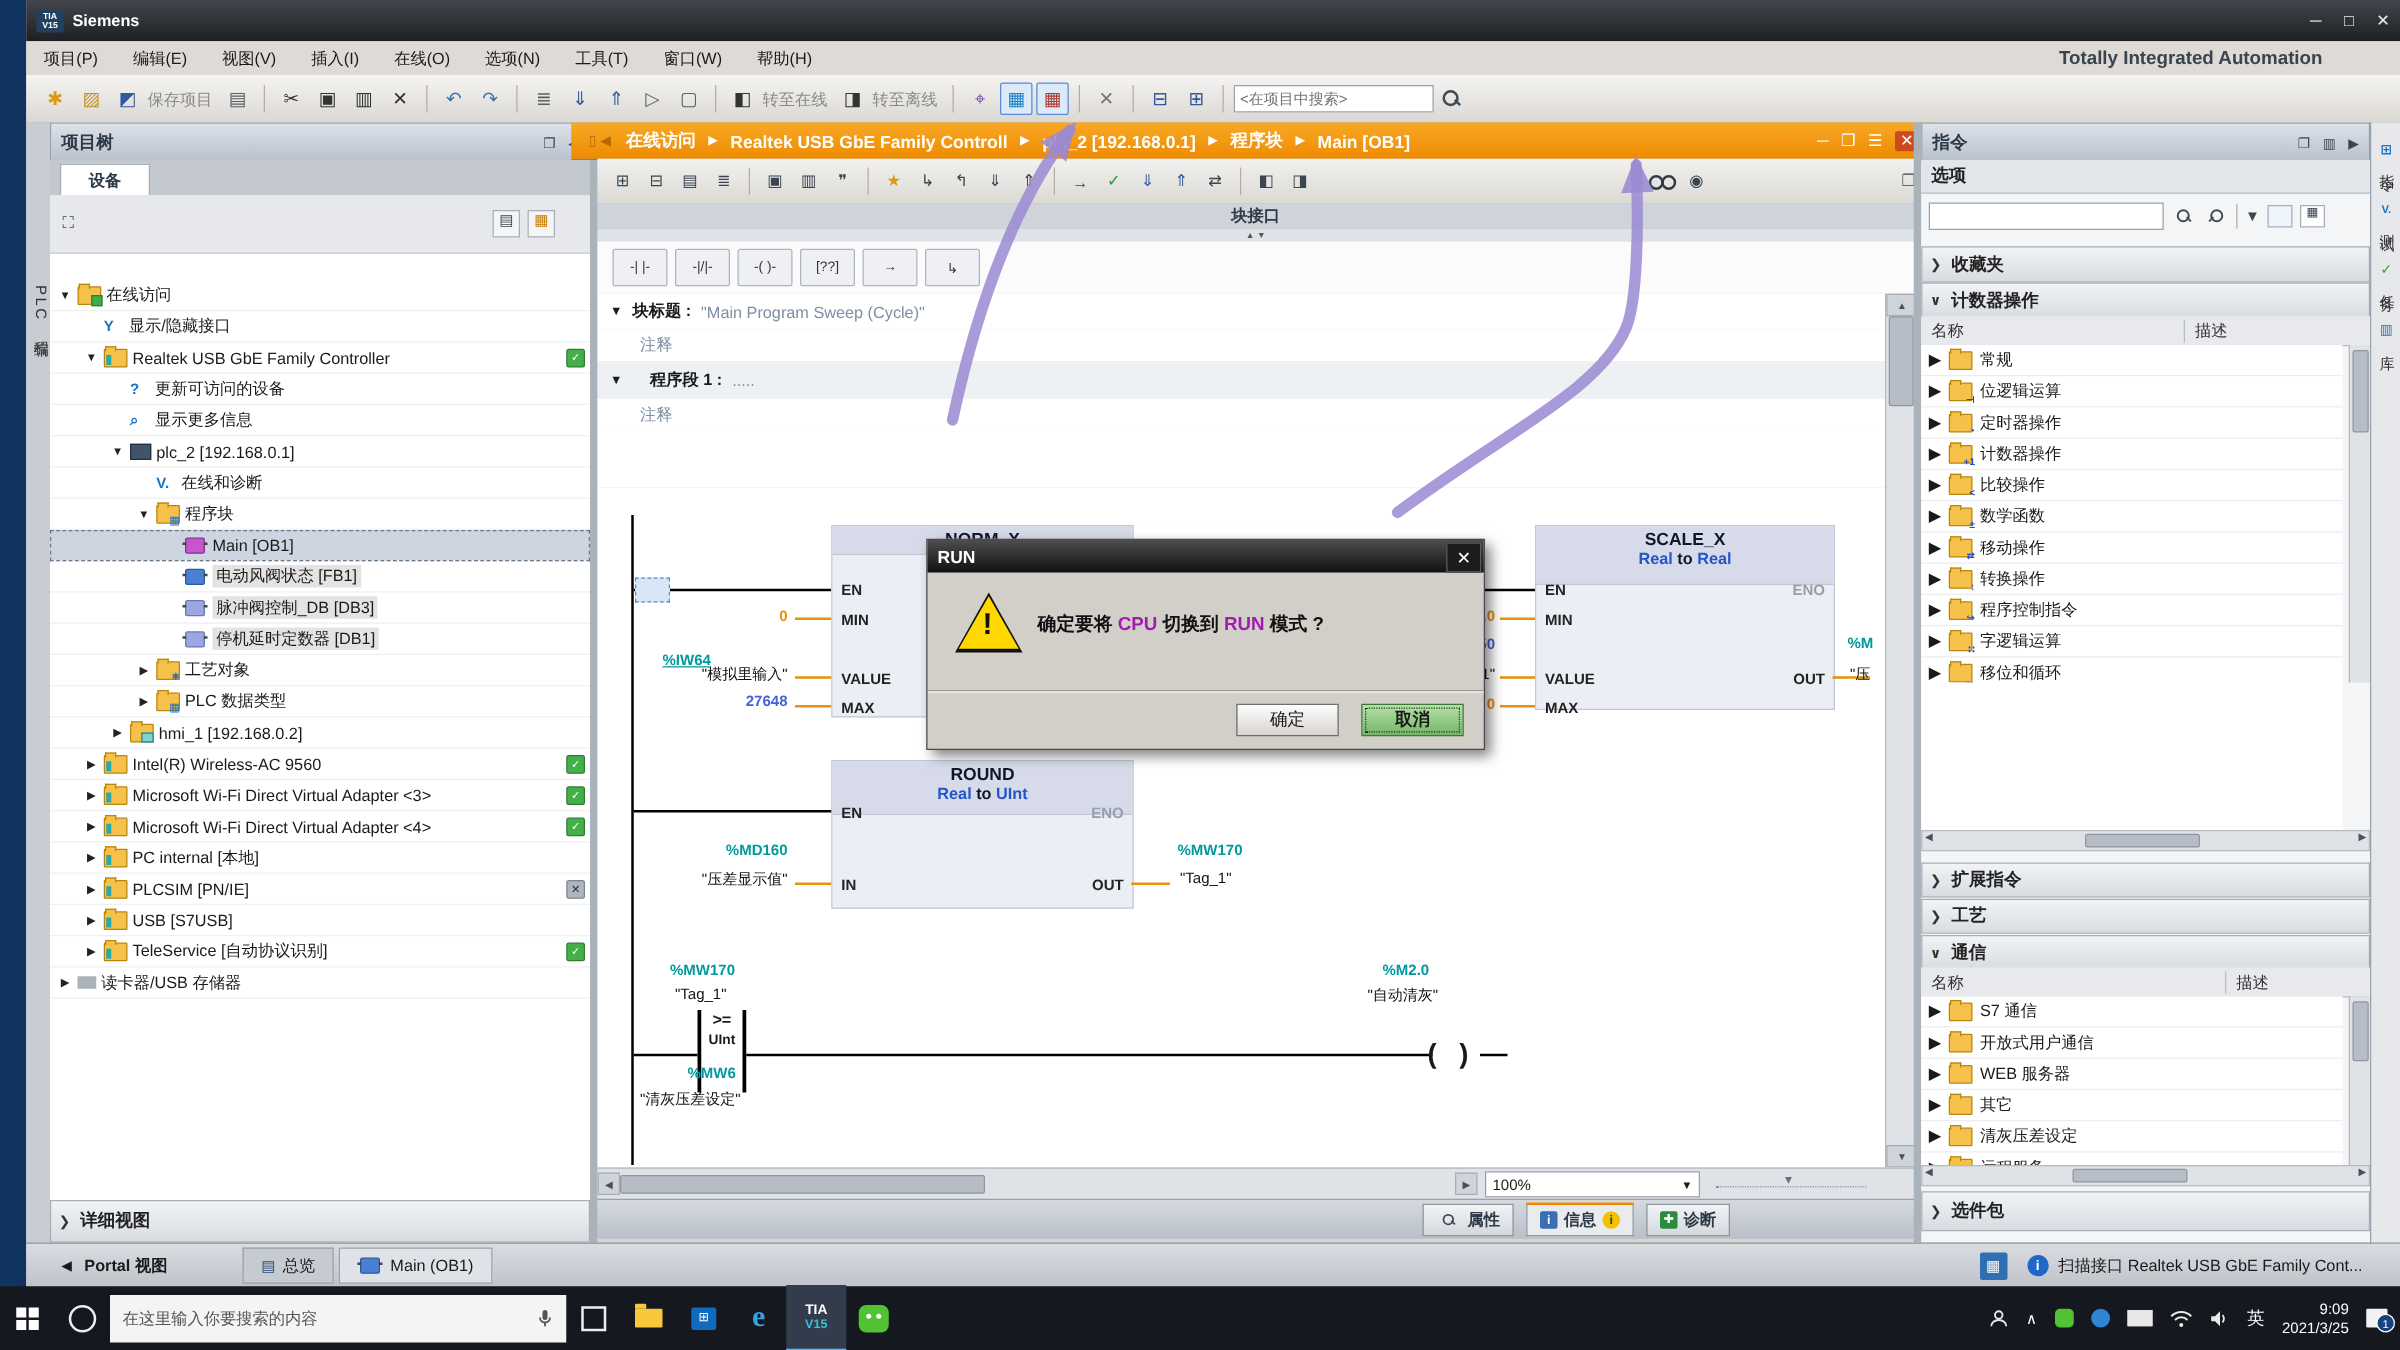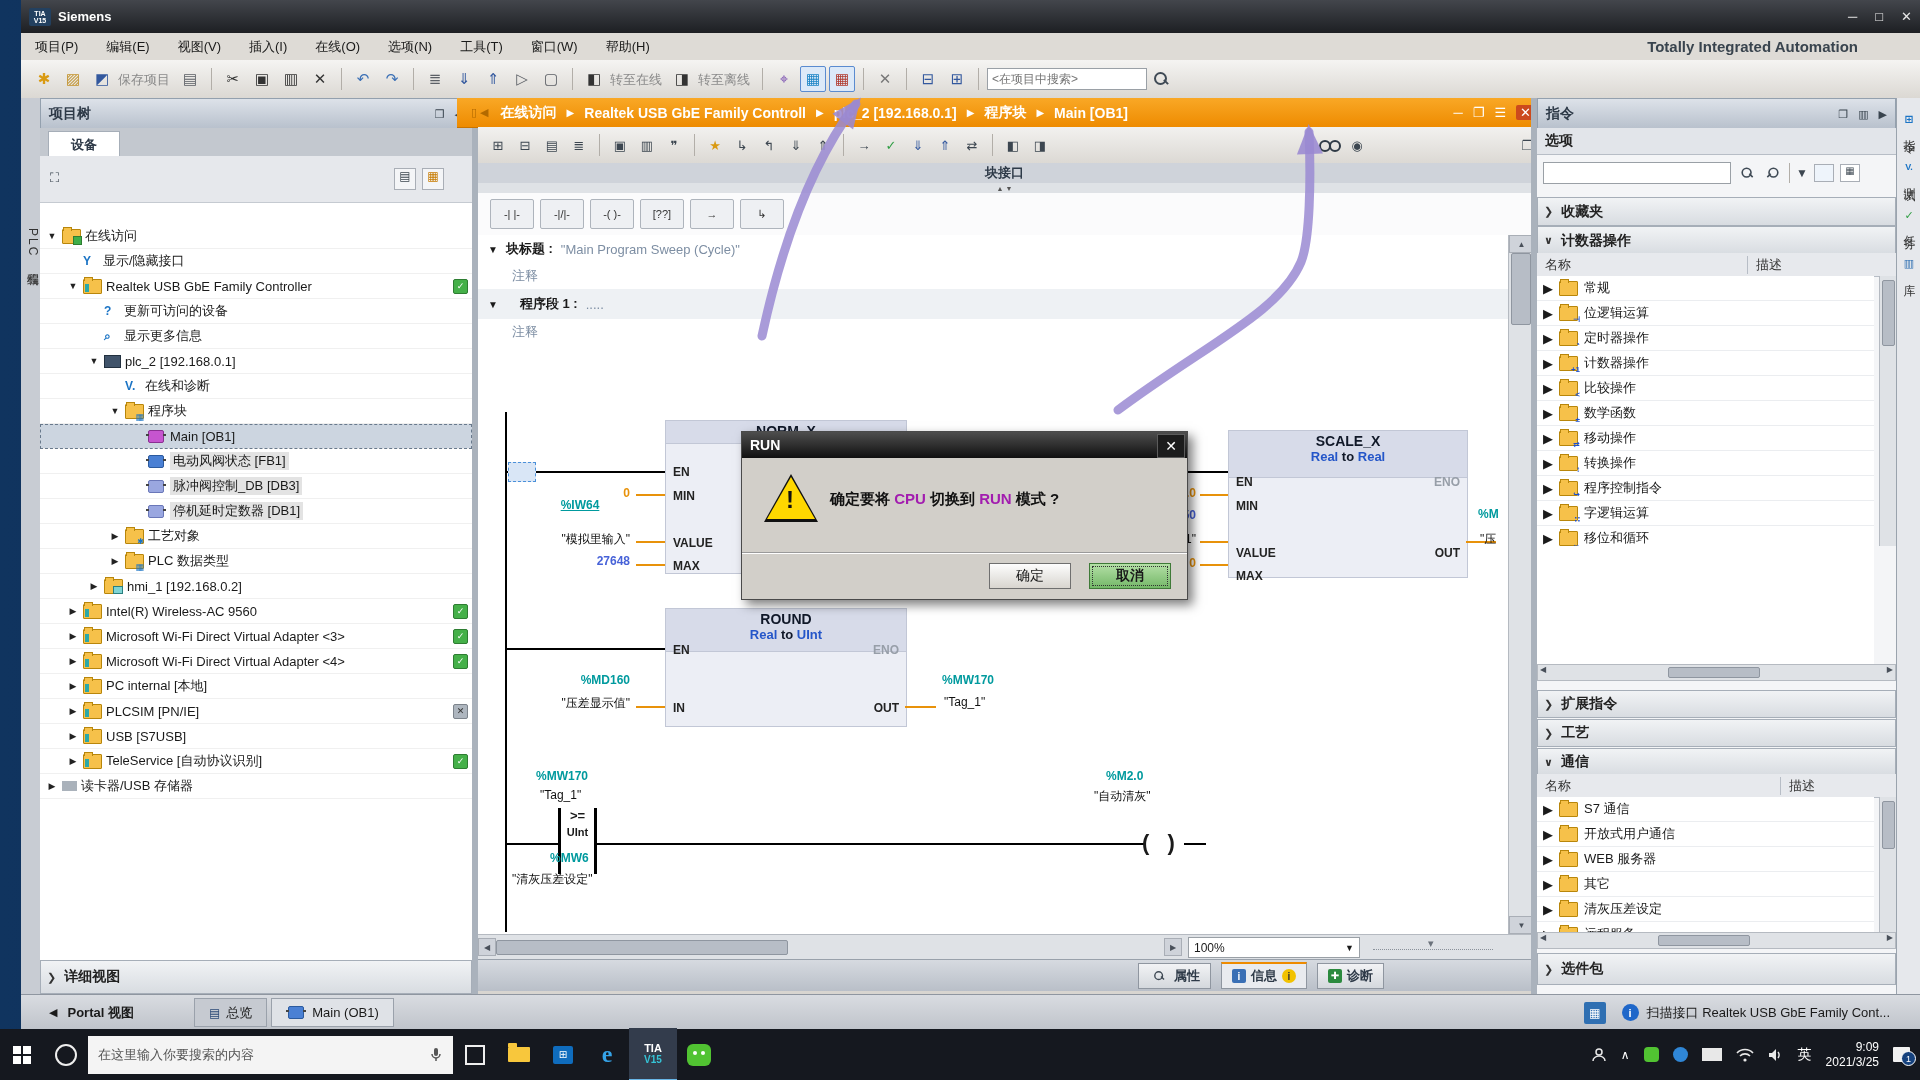--- a/index.html
+++ b/index.html
@@ -488,25 +488,25 @@
         </div>
       <span class="pin" style="left:7px;top:44px;">EN</span>
       <span class="pin" style="left:7px;top:68px;">MIN</span>
       <span class="pin" style="left:7px;top:115px;">VALUE</span>
       <span class="pin" style="left:7px;top:138px;">MAX</span>
     </div>
     <div class="owire" style="left:158px;top:104px;width:29px;height:2px;"></div>
     <div class="owire" style="left:158px;top:151px;width:29px;height:2px;"></div>
     <div class="owire" style="left:158px;top:174px;width:29px;height:2px;"></div>
     <span class="cval c-or" style="left:110px;top:96px;width:42px;text-align:right;">0</span>
-    <span class="opd" style="left:52px;top:108px;width:100px;text-align:center;text-decoration:underline;">%IW64</span>
+    <span class="opd" style="left:52px;top:131px;width:100px;text-align:left;text-decoration:underline;">%IW64</span>
     <span class="tag" style="left:22px;top:141px;width:130px;text-align:right;">"模拟里输入"</span>
     <span class="cval c-bl" style="left:90px;top:164px;width:62px;text-align:right;">27648</span>
 
-    <div class="fbd" style="left:750px;top:40px;width:238px;height:146px;">
+    <div class="fbd" style="left:750px;top:30px;width:238px;height:146px;">
       <div class="hd" style="height:46px;">
         <div class="t1">SCALE_X</div>
         <div class="t2"><span class="bluet">Real</span> <span>to</span> <span class="bluet">Real</span></div>
       </div>
       <span class="pin" style="left:7px;top:44px;">EN</span>
       <span class="pin" style="left:7px;top:68px;">MIN</span>
       <span class="pin" style="left:7px;top:115px;">VALUE</span>
       <span class="pin" style="left:7px;top:138px;">MAX</span>
       <span class="pin gray" style="right:7px;top:44px;">ENO</span>
       <span class="pin" style="right:7px;top:115px;">OUT</span>

